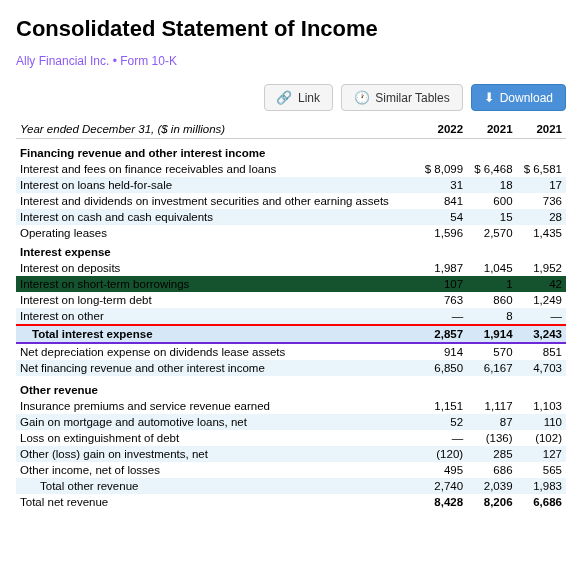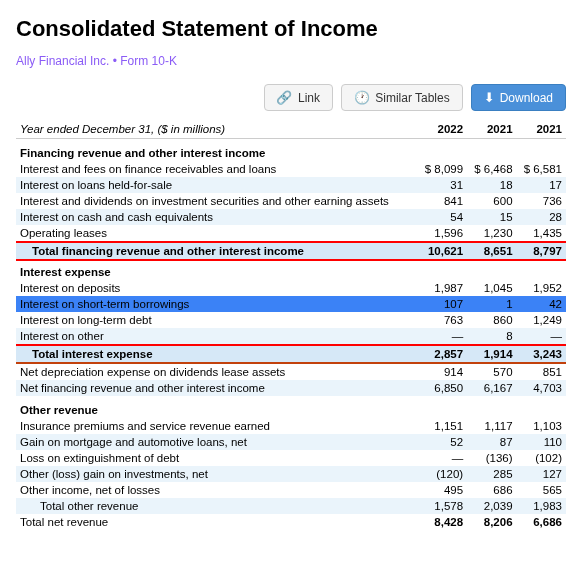--- a/index.html
+++ b/index.html
@@ -132,57 +132,51 @@
       </tr>
       <tr style="background: rgb(234, 244, 251);">
         <td>Interest on cash and cash equivalents</td>
         <td>54</td>
         <td>15</td>
         <td>28</td>
       </tr>
       <tr>
         <td>Operating leases</td>
         <td>1,596</td>
-        <td>1,230</td>
+        <td>2,570</td>
         <td>1,435</td>
-      </tr>
-      <tr style="border-top: 2px solid red; border-bottom: 2px solid red;">
-        <td style="padding-left: 16px; font-weight: bold; background: rgb(214, 232, 247);">Total financing revenue and other interest income</td>
-        <td style="font-weight: bold; background: rgb(214, 232, 247);">10,621</td>
-        <td style="font-weight: bold; background: rgb(214, 232, 247);">8,651</td>
-        <td style="font-weight: bold; background: rgb(214, 232, 247);">8,797</td>
       </tr>
       <tr class="section-header">
         <td colspan="4" style="font-weight: bold; padding-top: 5px;">Interest expense</td>
       </tr>
       <tr>
         <td>Interest on deposits</td>
         <td>1,987</td>
         <td>1,045</td>
         <td>1,952</td>
       </tr>
-      <tr style="background: #3b82f6;">
+      <tr style="background: #14532d;">
         <td>Interest on short-term borrowings</td>
         <td>107</td>
         <td>1</td>
         <td>42</td>
       </tr>
       <tr>
         <td>Interest on long-term debt</td>
         <td>763</td>
         <td>860</td>
         <td>1,249</td>
       </tr>
       <tr style="background: rgb(234, 244, 251);">
         <td>Interest on other</td>
         <td>—</td>
         <td>8</td>
         <td>—</td>
       </tr>
-      <tr style="border-top: 2px solid red; border-bottom: 2px solid #c2410c;">
+      <tr style="border-top: 2px solid red; border-bottom: 2px solid #6d28d9;">
         <td style="padding-left: 16px; font-weight: bold; background: rgb(214, 232, 247);">Total interest expense</td>
         <td style="font-weight: bold; background: rgb(214, 232, 247);">2,857</td>
         <td style="font-weight: bold; background: rgb(214, 232, 247);">1,914</td>
         <td style="font-weight: bold; background: rgb(214, 232, 247);">3,243</td>
       </tr>
       <tr>
         <td>Net depreciation expense on dividends lease assets</td>
         <td>914</td>
         <td>570</td>
         <td>851</td>
@@ -221,21 +215,21 @@
         <td>127</td>
       </tr>
       <tr>
         <td>Other income, net of losses</td>
         <td>495</td>
         <td>686</td>
         <td>565</td>
       </tr>
       <tr style="background: rgb(234, 244, 251);">
         <td style="padding-left: 24px;">Total other revenue</td>
-        <td>1,578</td>
+        <td>2,740</td>
         <td>2,039</td>
         <td>1,983</td>
       </tr>
       <tr class="total-row">
         <td style="font-weight: normal;">Total net revenue</td>
         <td style="font-weight: bold;">8,428</td>
         <td style="font-weight: bold;">8,206</td>
         <td style="font-weight: bold;">6,686</td>
       </tr>
     </tbody>

